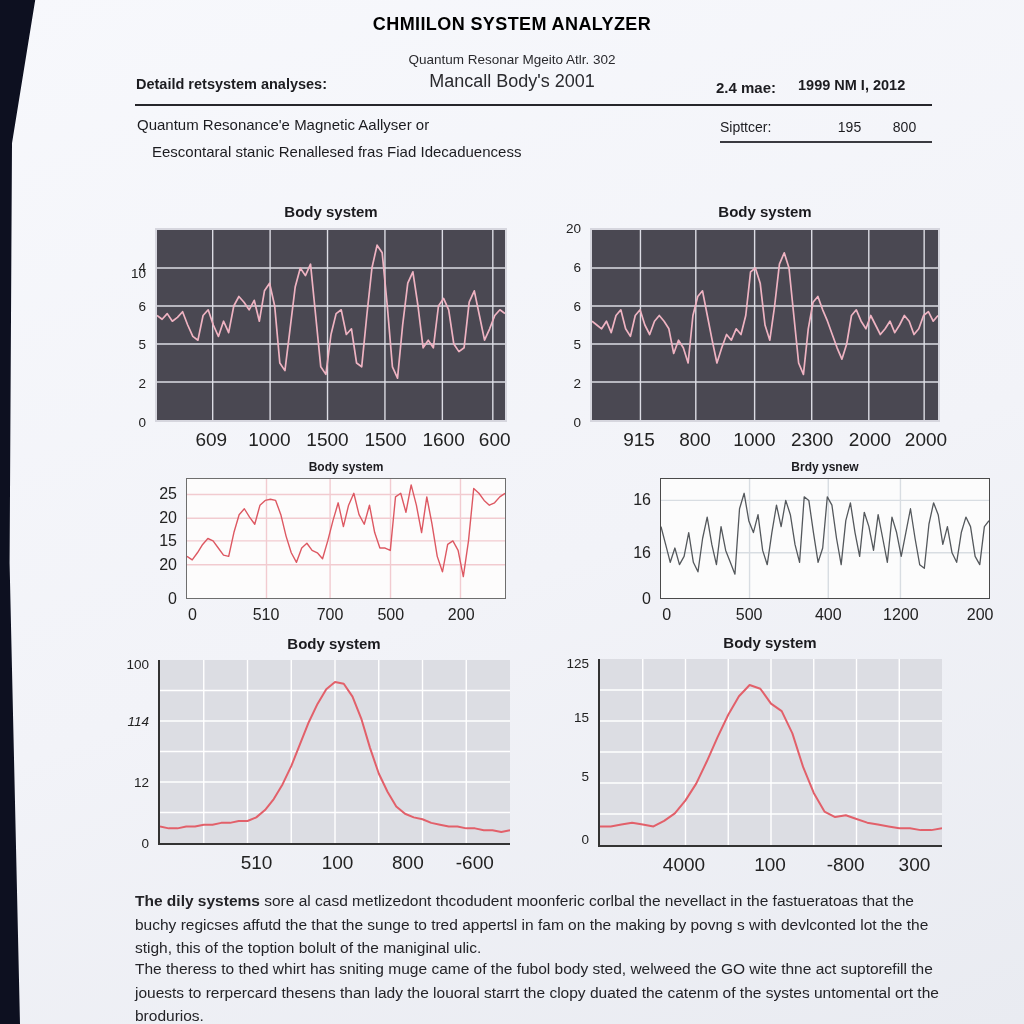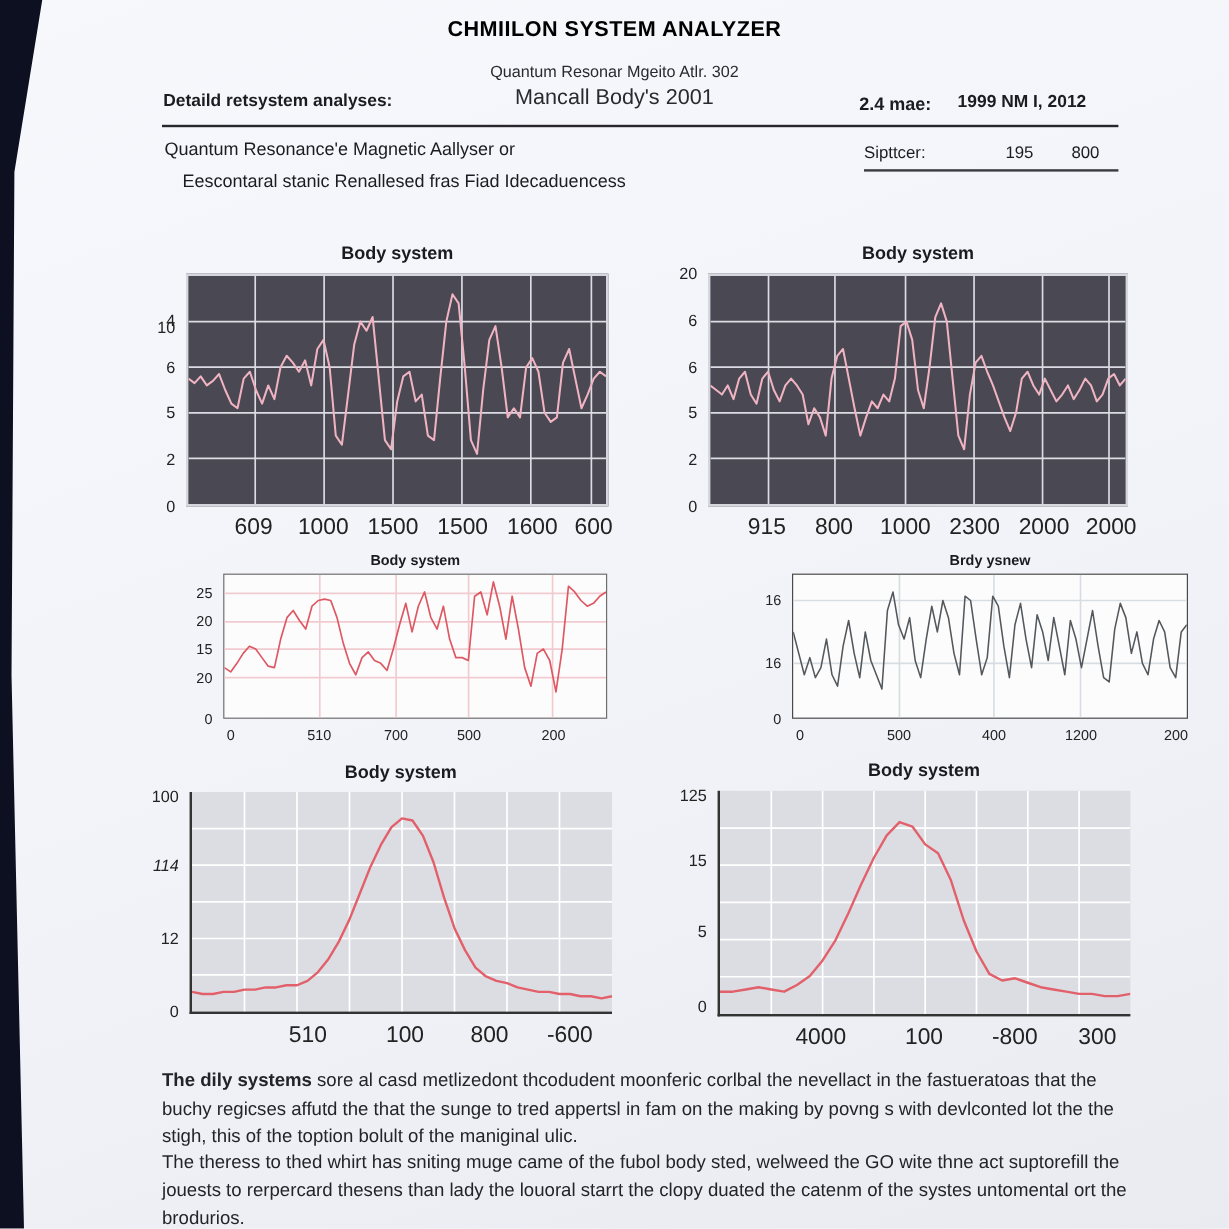--- a/index.html
+++ b/index.html
@@ -28,21 +28,21 @@
   
   .chart{position:absolute;}
   .chart-title{position:absolute;left:50%;transform:translateX(-50%);bottom:100%;margin-bottom:6px;
     font-weight:bold;white-space:nowrap;color:#1b1b1f;}
   .t-lg .chart-title{font-size:15px;margin-bottom:8px;}
   .t-sm .chart-title{font-size:12px;margin-bottom:4px;}
   .plot{position:absolute;inset:0;box-sizing:border-box;}
   .plot svg{width:100%;height:100%;display:block;}
   .ytick{position:absolute;right:calc(100% + 9px);transform:translateY(-50%);font-size:13.5px;color:#222;}
   .xtick{position:absolute;top:calc(100% + 7px);transform:translateX(-50%);font-size:19px;color:#222;}
-  .t-sm .ytick,.t-sm .xtick{font-size:12px;}
+  .t-sm .ytick,.t-sm .xtick{font-size:16px;}
   .chart-dark .plot{border:2px solid #d6d6de;}
   .chart-red .plot{border:1.5px solid #6e6e6e;}
   .chart-gray .plot{border:1.5px solid #4a4a4a;}
   .chart-bell .plot{border-left:2px solid #333;border-bottom:2px solid #333;}
   
   .para{left:135px;width:814px;font-size:15.5px;line-height:23.5px;color:#242428;}
   .p1{top:889px;}
   .p2{top:957px;}
 </style>
 </head>

